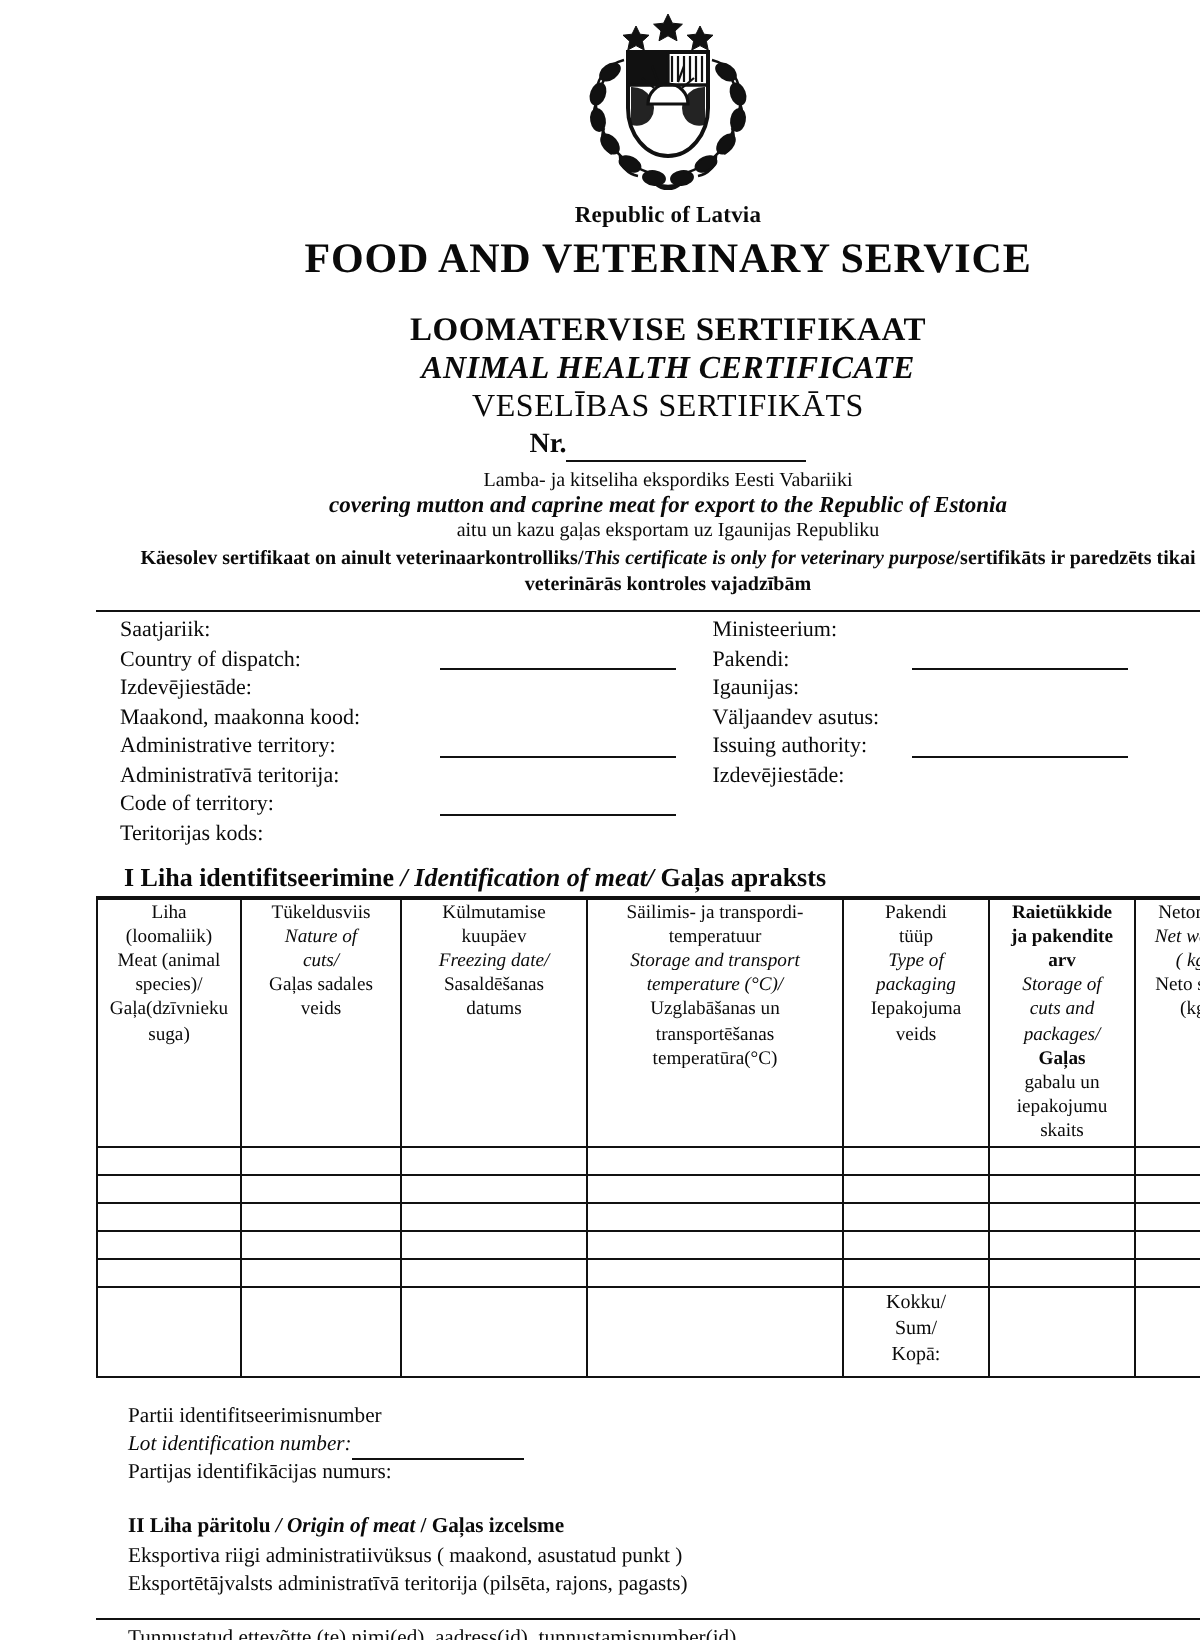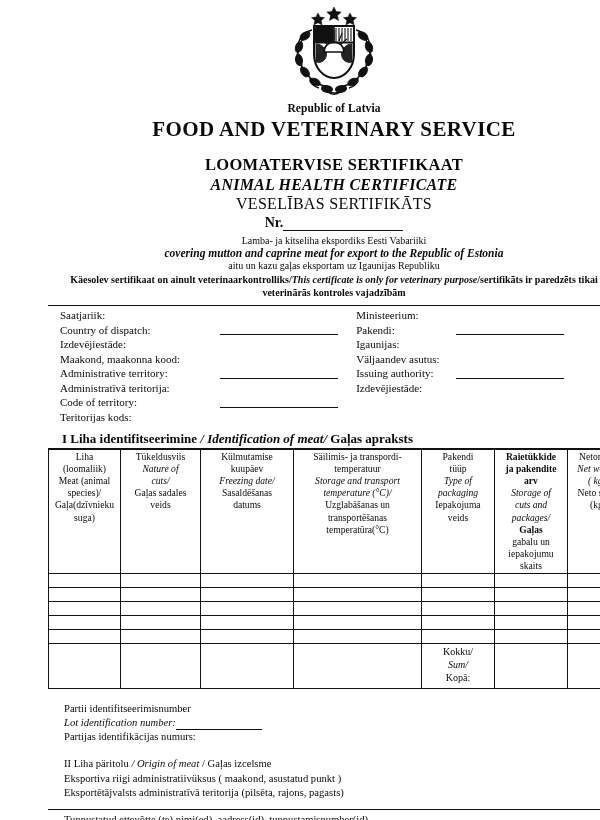--- a/index.html
+++ b/index.html
@@ -170,31 +170,31 @@
   table.meat th .bd { font-weight: bold; }
   table.meat td.row-cell { height: 11px; }
   td.blank-cell { border: none; }
   td.total-label {
     text-align: center;
     font-size: 10px;
     line-height: 1.3;
     vertical-align: top;
     padding-top: 2px;
   }
-  td.total-label .it { font-style: italic; }
+  td.total-label .it { }
   td.total-box { height: 42px; }
 
   
   .lower {
     padding: 0 0 0 16px;
     font-size: 10.6px;
     line-height: 1.34;
   }
   .lower .it { font-style: italic; }
-  .lower .bd { font-weight: normal; }
+  .lower .bd { font-weight: bold; }
   .inline-line {
     display: inline-block;
     border-bottom: 1.4px solid #111;
     height: 9px;
     vertical-align: bottom;
   }
   .gap-sm { height: 9px; }
   .gap-md { height: 13px; }
 </style>
 </head>

